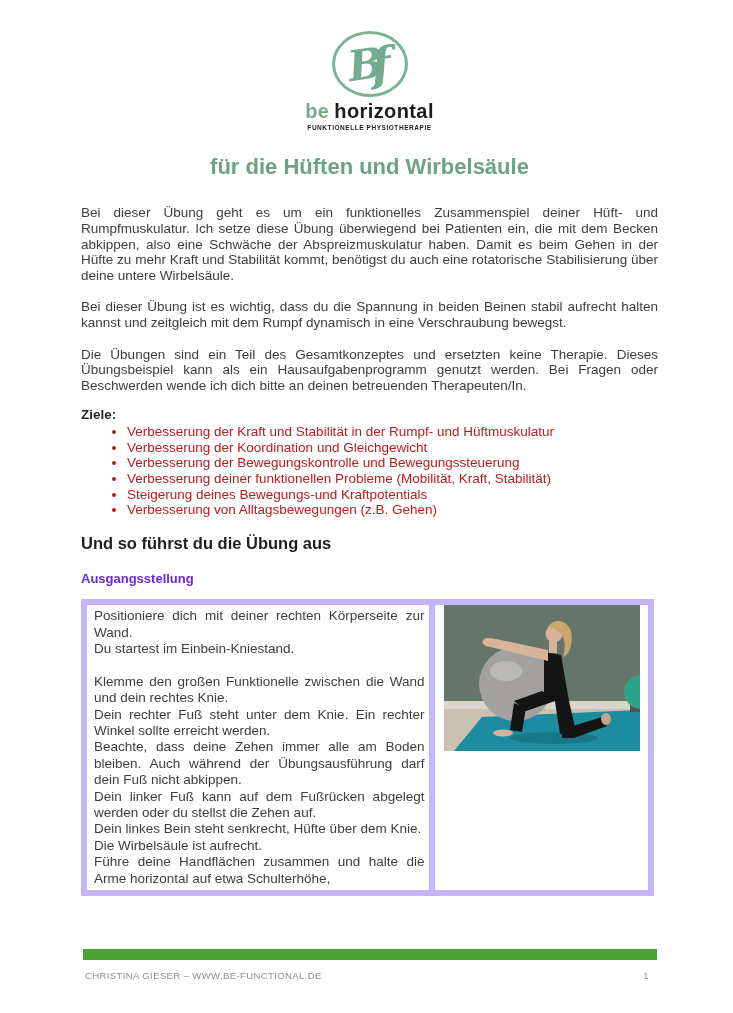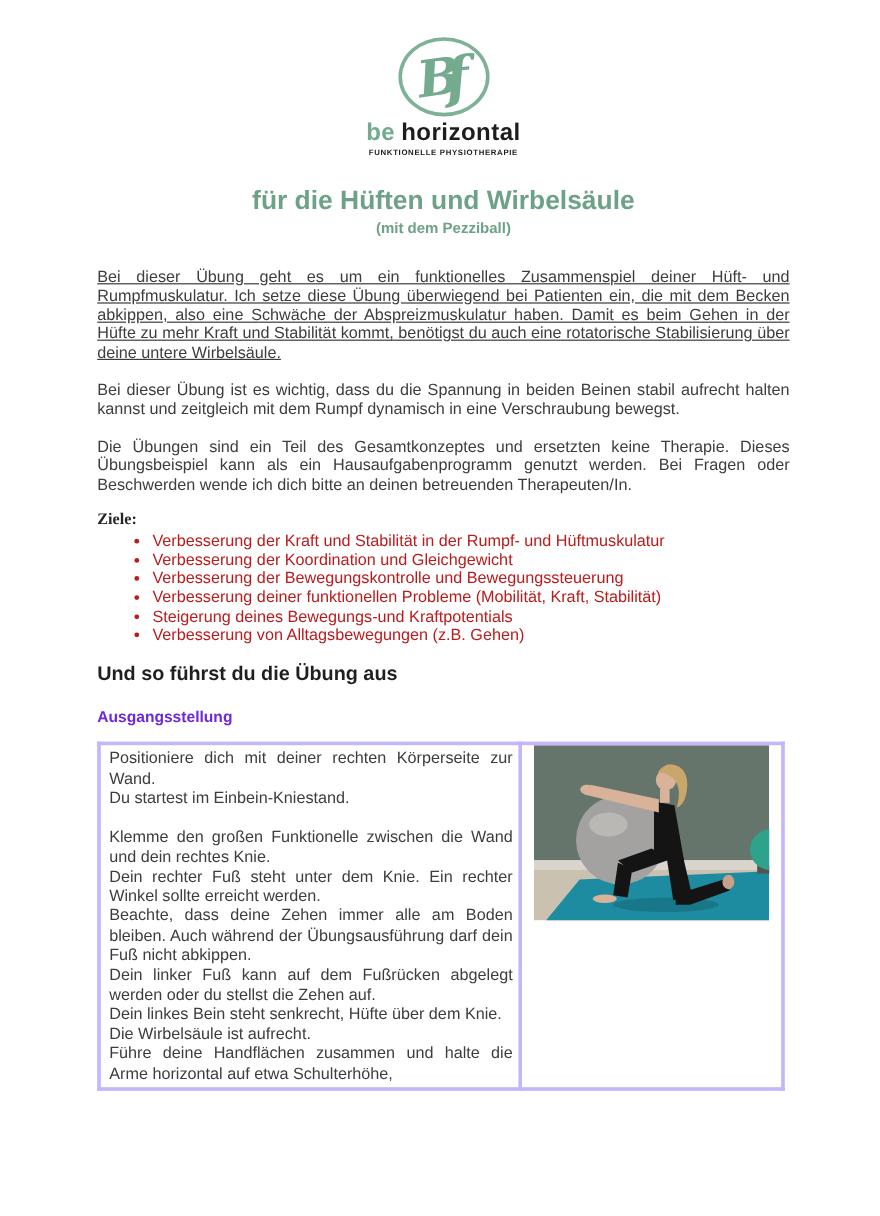--- a/index.html
+++ b/index.html
@@ -34,35 +34,35 @@
   .brand-func { color:#1d1d1b; }
   .tagline { margin-top:1px; font-size:6.5px; font-weight:700; color:#1d1d1b; letter-spacing:.55px; }
 
   
   .title-block { margin-top:22px; text-align:center; color:#6ea287; font-weight:700; }
   .title-line { font-size:22px; line-height:27px; }
   .title-sub { font-size:12.5px; line-height:15px; margin-top:3px; }
 
   
   .para { font-size:13.5px; line-height:15.8px; text-align:justify; margin-top:15.5px; }
-  .para-first { margin-top:25px;text-decoration:underline; }
+  .para-first { margin-top:25px; }
   .closing { font-size:13.5px; line-height:15.8px; text-align:right; padding-right:80px; margin-top:6px; }
 
   
-  .goals-heading { margin-top:13px; font-size:13.5px; font-weight:700; color:#262626;font-family:Liberation Serif, serif; }
+  .goals-heading { margin-top:13px; font-size:13.5px; font-weight:700; color:#262626; }
   .goals-list { margin-top:2px; padding-left:46px; list-style:disc; }
   .goals-list li { font-size:13.5px; line-height:15.7px; color:#b91c1c; }
 
   
   .h2 { margin-top:16px; font-size:16.5px; font-weight:700; color:#1f1f1f; }
   .h3 { margin-top:18px; font-size:13px; font-weight:700; color:#6d28d9; }
 
   
   .ex-table { margin-top:13px; width:573px; border-collapse:collapse; }
-  .ex-table td { border:3px solid #c4b5fd; vertical-align:top; }
+  .ex-table td { border:6px solid #c4b5fd; vertical-align:top; }
   .cell-left { width:354px; padding:3px 5px 3px 7px; }
   .cell-line { font-size:13.5px; line-height:16.4px; min-height:16.4px; text-align:justify; }
   .cell-right { width:219px; vertical-align:middle; text-align:center; }
   .photo-svg { display:block; margin:0 auto; width:196px; height:146px; }
 
   
   .footer { position:absolute; left:83px; top:949px; width:574px; }
   .footer-bar { height:11px; background:#4ca335; }
   .footer-row {
     display:flex; justify-content:space-between; align-items:center;
@@ -82,21 +82,20 @@
         <span class="mono mono-f">f</span>
       </div>
       <div class="wordmark">
         <span class="brand-be">be</span><span class="brand-func">horizontal</span>
       </div>
       <div class="tagline">FUNKTIONELLE PHYSIOTHERAPIE</div>
     </div>
 
     <div class="title-block">
       <div class="title-line">für die Hüften und Wirbelsäule</div>
-      <div class="title-sub">(mit dem Pezziball)</div>
     </div>
 
     <p class="para para-first">Bei dieser Übung geht es um ein funktionelles Zusammenspiel deiner Hüft- und Rumpfmuskulatur. Ich setze diese Übung überwiegend bei Patienten ein, die mit dem Becken abkippen, also eine Schwäche der Abspreizmuskulatur haben. Damit es beim Gehen in der Hüfte zu mehr Kraft und Stabilität kommt, benötigst du auch eine rotatorische Stabilisierung über deine untere Wirbelsäule.</p>
     <p class="para">Bei dieser Übung ist es wichtig, dass du die Spannung in beiden Beinen stabil aufrecht halten kannst und zeitgleich mit dem Rumpf dynamisch in eine Verschraubung bewegst.</p>
     <p class="para">Die Übungen sind ein Teil des Gesamtkonzeptes und ersetzten keine Therapie. Dieses Übungsbeispiel kann als ein Hausaufgabenprogramm genutzt werden. Bei Fragen oder Beschwerden wende ich dich bitte an deinen betreuenden Therapeuten/In.</p>
 
     <div class="goals-heading">Ziele:</div>
     <ul class="goals-list">
       <li>Verbesserung der Kraft und Stabilität in der Rumpf- und Hüftmuskulatur</li>
       <li>Verbesserung der Koordination und Gleichgewicht</li>
@@ -163,13 +162,20 @@
             <circle cx="110" cy="29" r="8.5" fill="#d9b29a"></circle>
 
             <path d="M103,23 Q110,12 121,18 Q130,24 127,40 Q125,50 119,52 Q123,38 118,30 Q112,22 103,23 Z" fill="#c9a66b"></path>
           </svg>
         </td>
       </tr>
     </tbody>
       </table>
   </div>
 
+  <div class="footer">
+    <div class="footer-bar"></div>
+    <div class="footer-row">
+      <span>CHRISTINA GIESER – WWW.BE-FUNCTIONAL.DE</span>
+      <span>1</span>
+    </div>
+  </div>
 </div>
 
 </body></html>

